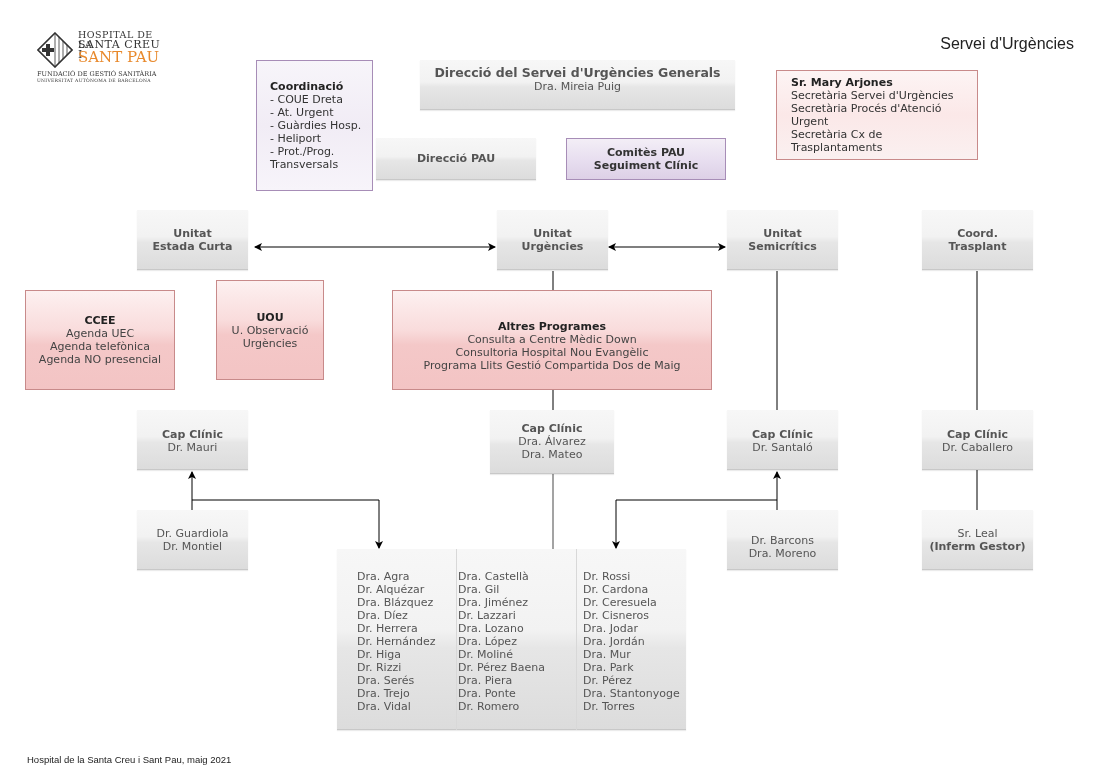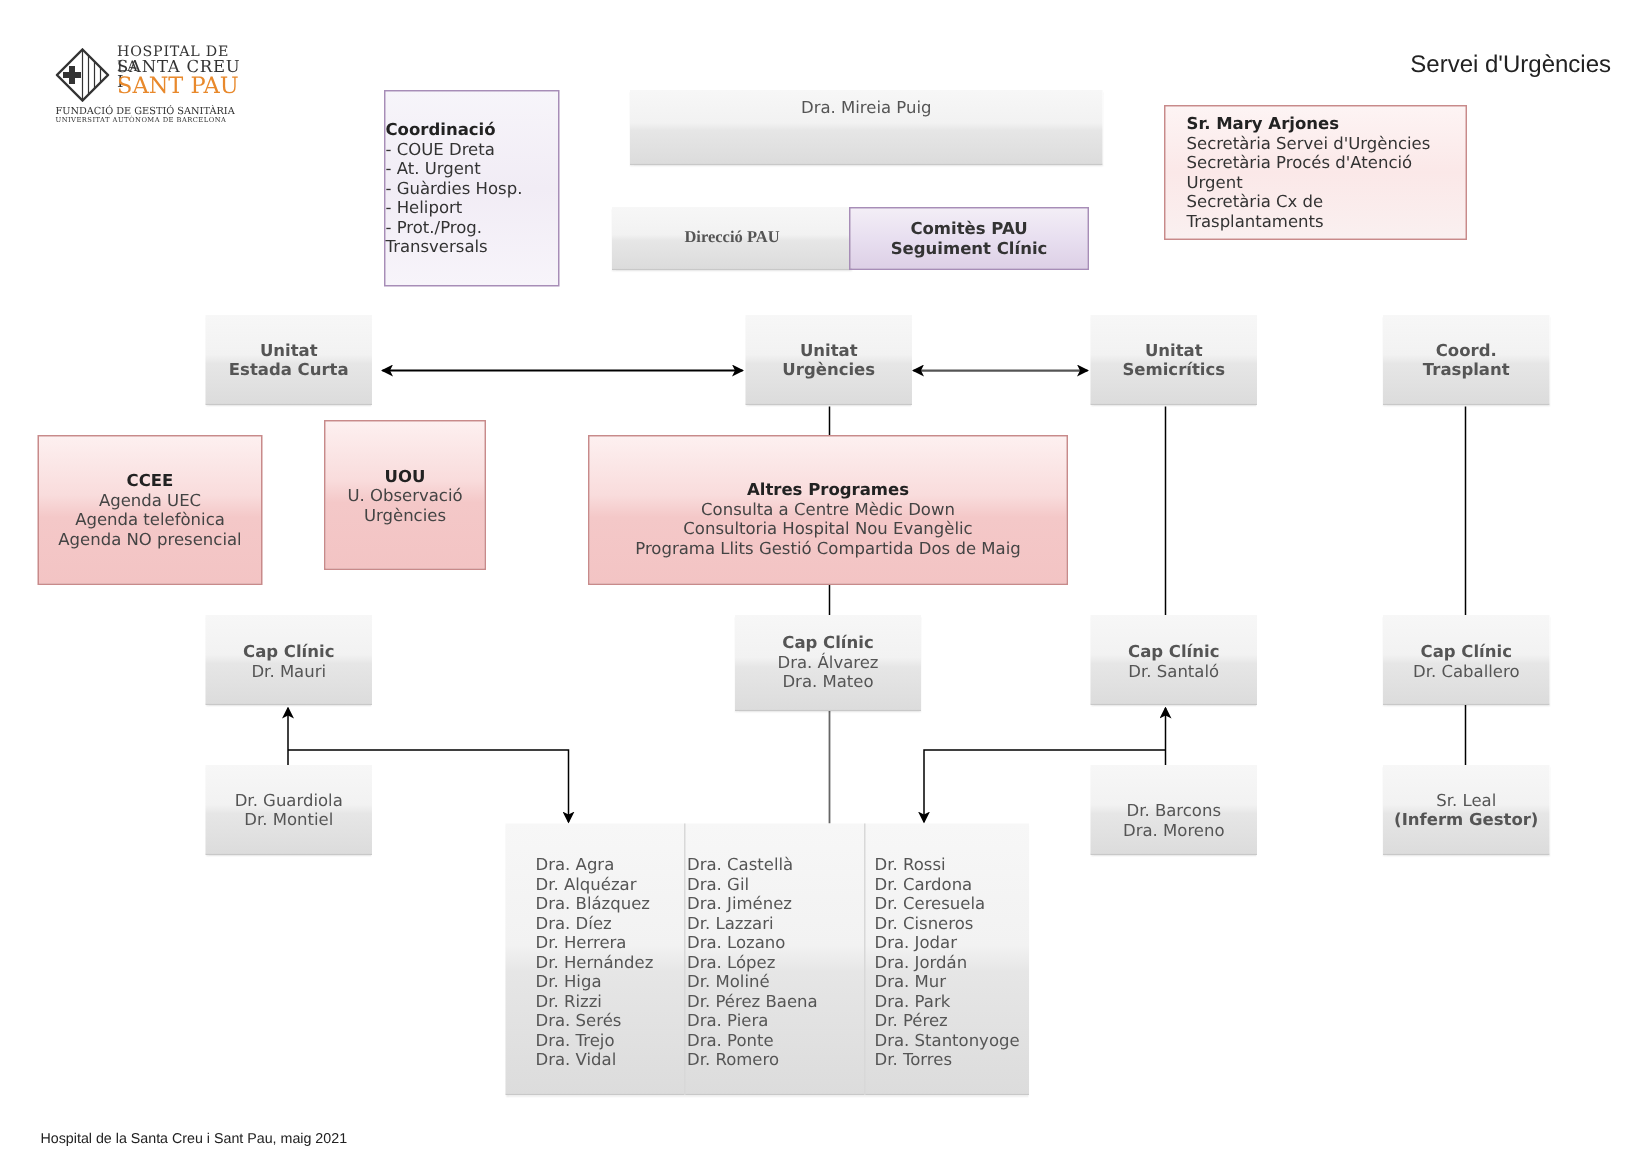--- a/index.html
+++ b/index.html
@@ -87,35 +87,36 @@
   </svg>
   <div style="position:absolute; left:41px; top:0; font-family:'DejaVu Serif', serif; font-size:9.5px; line-height:10px; color:#333; letter-spacing:0.5px;">HOSPITAL DE LA</div>
   <div style="position:absolute; left:41px; top:10px; font-family:'DejaVu Serif', serif; font-size:11px; line-height:10px; color:#333; letter-spacing:0.5px;">SANTA CREU I</div>
   <div style="position:absolute; left:41px; top:19px; font-family:'DejaVu Serif', serif; font-size:15px; line-height:16px; color:#e8892c;">SANT PAU</div>
   <div style="position:absolute; left:0; top:40px; font-family:'DejaVu Serif', serif; font-size:6.5px; line-height:8px; color:#333; white-space:nowrap;">FUNDACIÓ DE GESTIÓ SANITÀRIA</div>
   <div style="position:absolute; left:0; top:48px; font-family:'DejaVu Serif', serif; font-size:4.5px; line-height:6px; color:#333; white-space:nowrap; letter-spacing:0.3px;">UNIVERSITAT AUTÒNOMA DE BARCELONA</div>
 </div>
 
 <div class="abs" style="right:20px; top:35px; font-family:'Liberation Sans', sans-serif; font-size:16px; color:#222;">Servei d'Urgències</div>
 
-<div class="box lilac2 left" style="left:256px; top:60px; width:117px; height:131px; padding-top:0;">
+<div class="box lilac2 left" style="left:256px; top:60px; width:117px; height:131px; padding-left:13px; padding-top:0;">
   <div class="b" style="color:#222;">Coordinació</div>
   <div>- COUE Dreta</div>
   <div>- At. Urgent</div>
   <div>- Guàrdies Hosp.</div>
   <div>- Heliport</div>
   <div>- Prot./Prog.</div>
   <div>Transversals</div>
 </div>
 
 <div class="box grey" style="left:420px; top:60px; width:315px; height:50px; justify-content:flex-start; padding-top:5px;">
+  <div class="b555" style="font-size:12.5px; line-height:15px;">Direcció del Servei d'Urgències Generals</div>
   <div>Dra. Mireia Puig</div>
 </div>
 
-<div class="box grey" style="left:408px; top:138px; width:160px; height:42px;font-family:Liberation Serif, serif;">
+<div class="box grey" style="left:376px; top:138px; width:160px; height:42px;">
   <div class="b555">Direcció PAU</div>
 </div>
 
 <div class="box lilac" style="left:566px; top:138px; width:160px; height:42px;">
   <div class="b">Comitès PAU</div>
   <div class="b">Seguiment Clínic</div>
 </div>
 
 <div class="box pink2 left" style="left:776px; top:70px; width:202px; height:90px; padding-left:14px; color:#333;">
   <div class="b" style="color:#222;">Sr. Mary Arjones</div>

